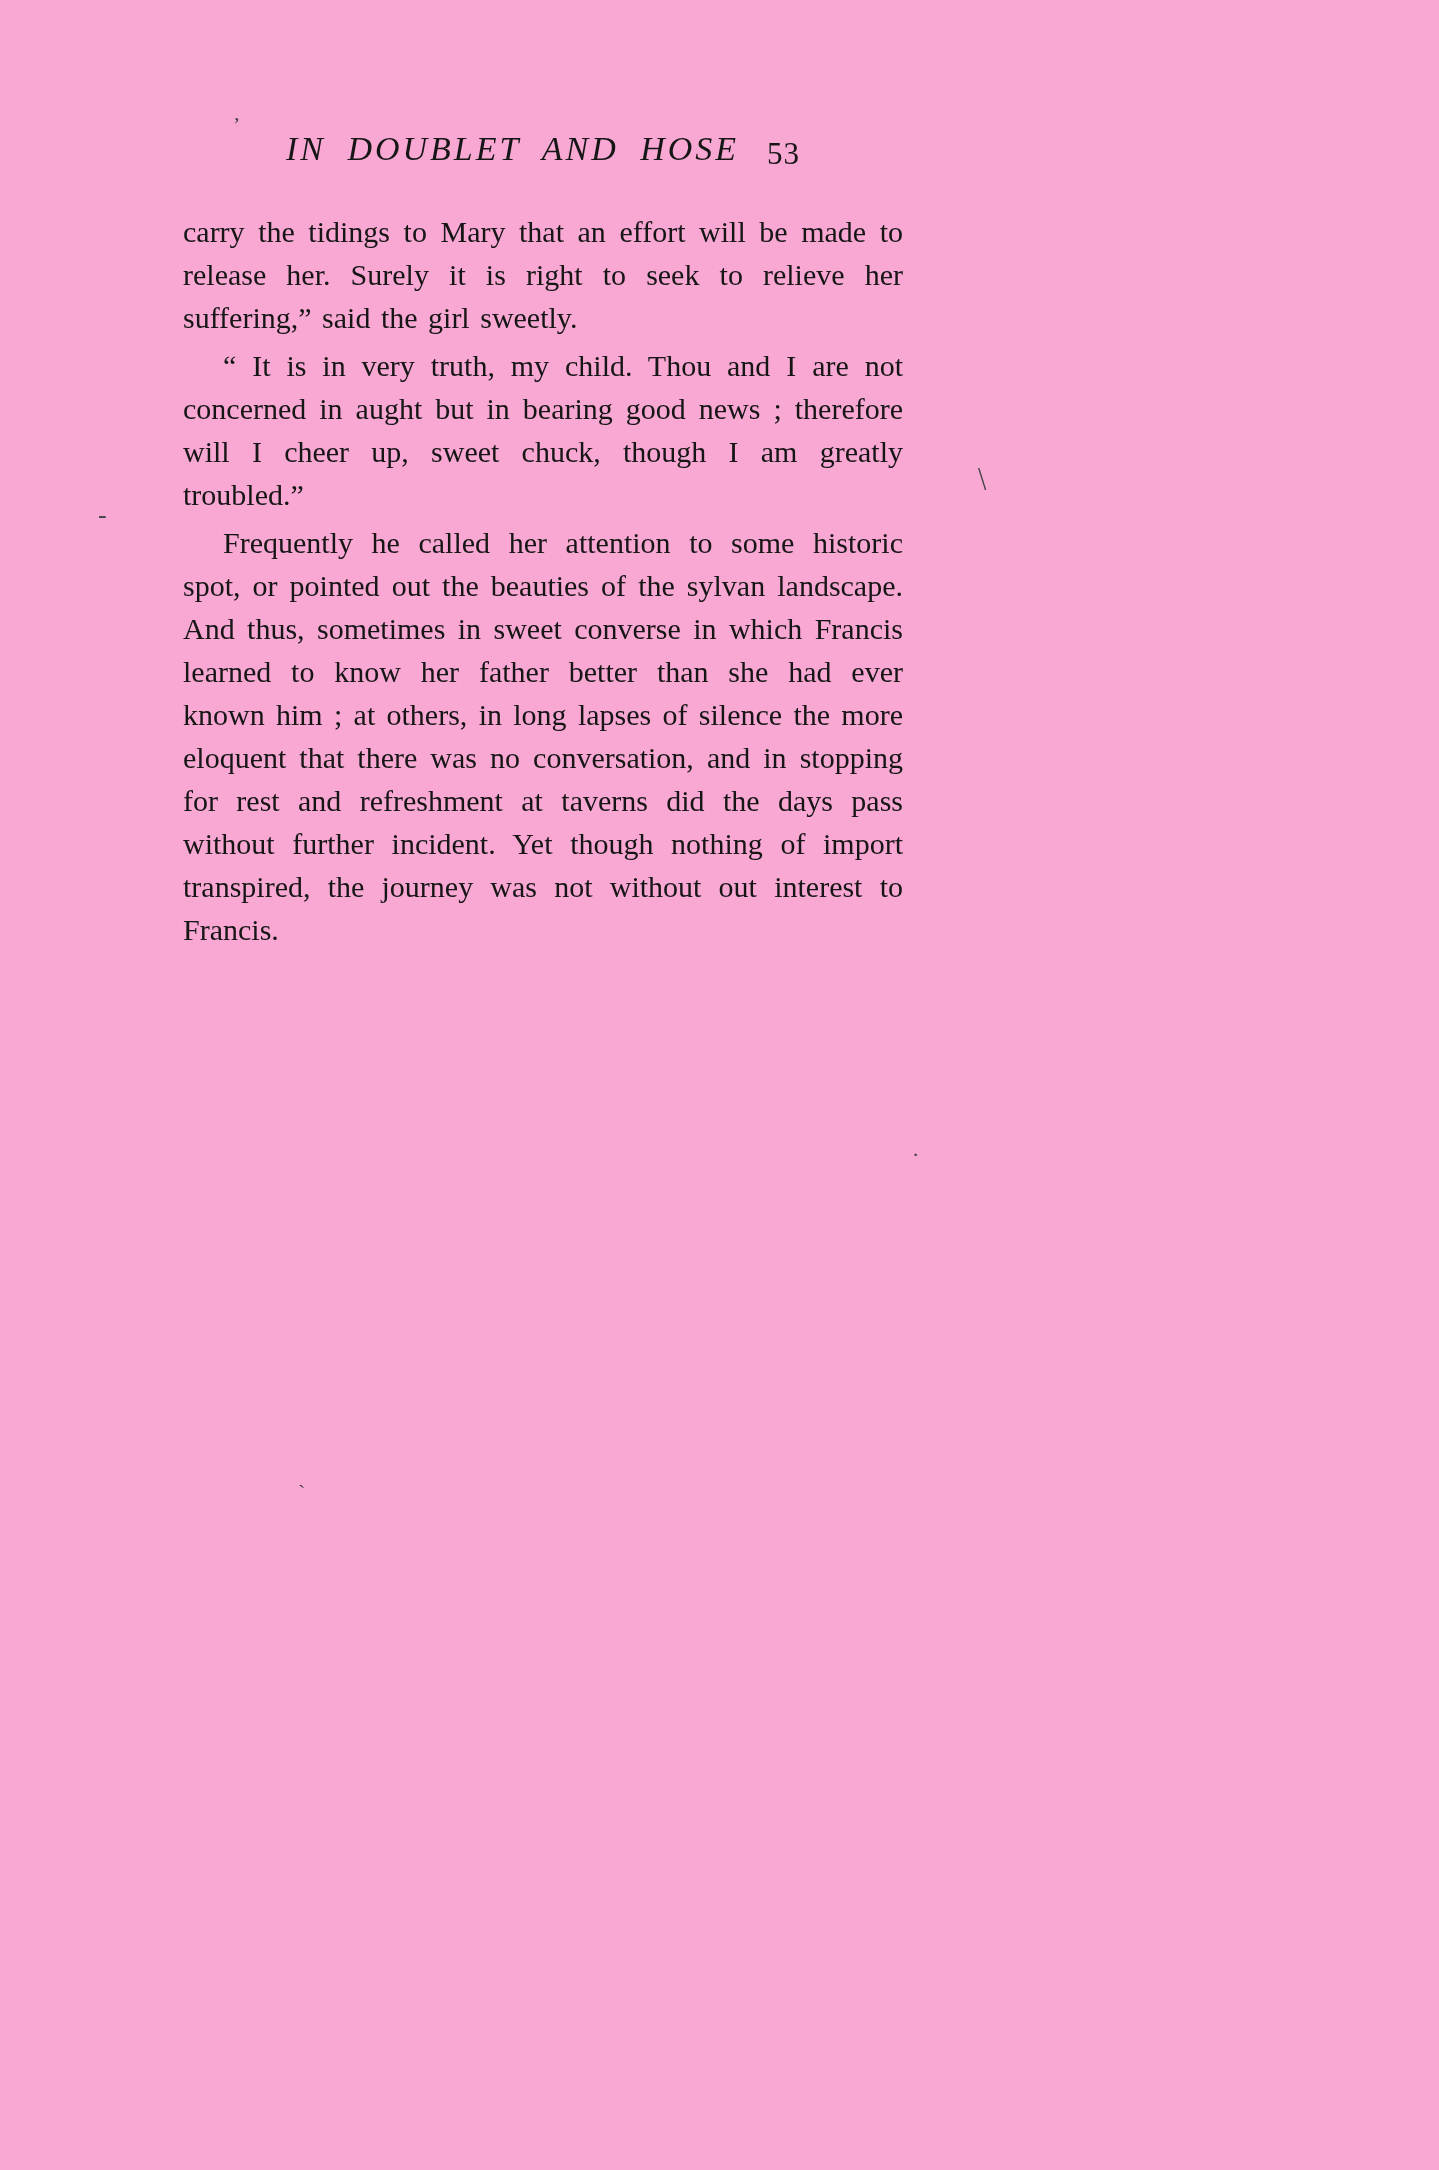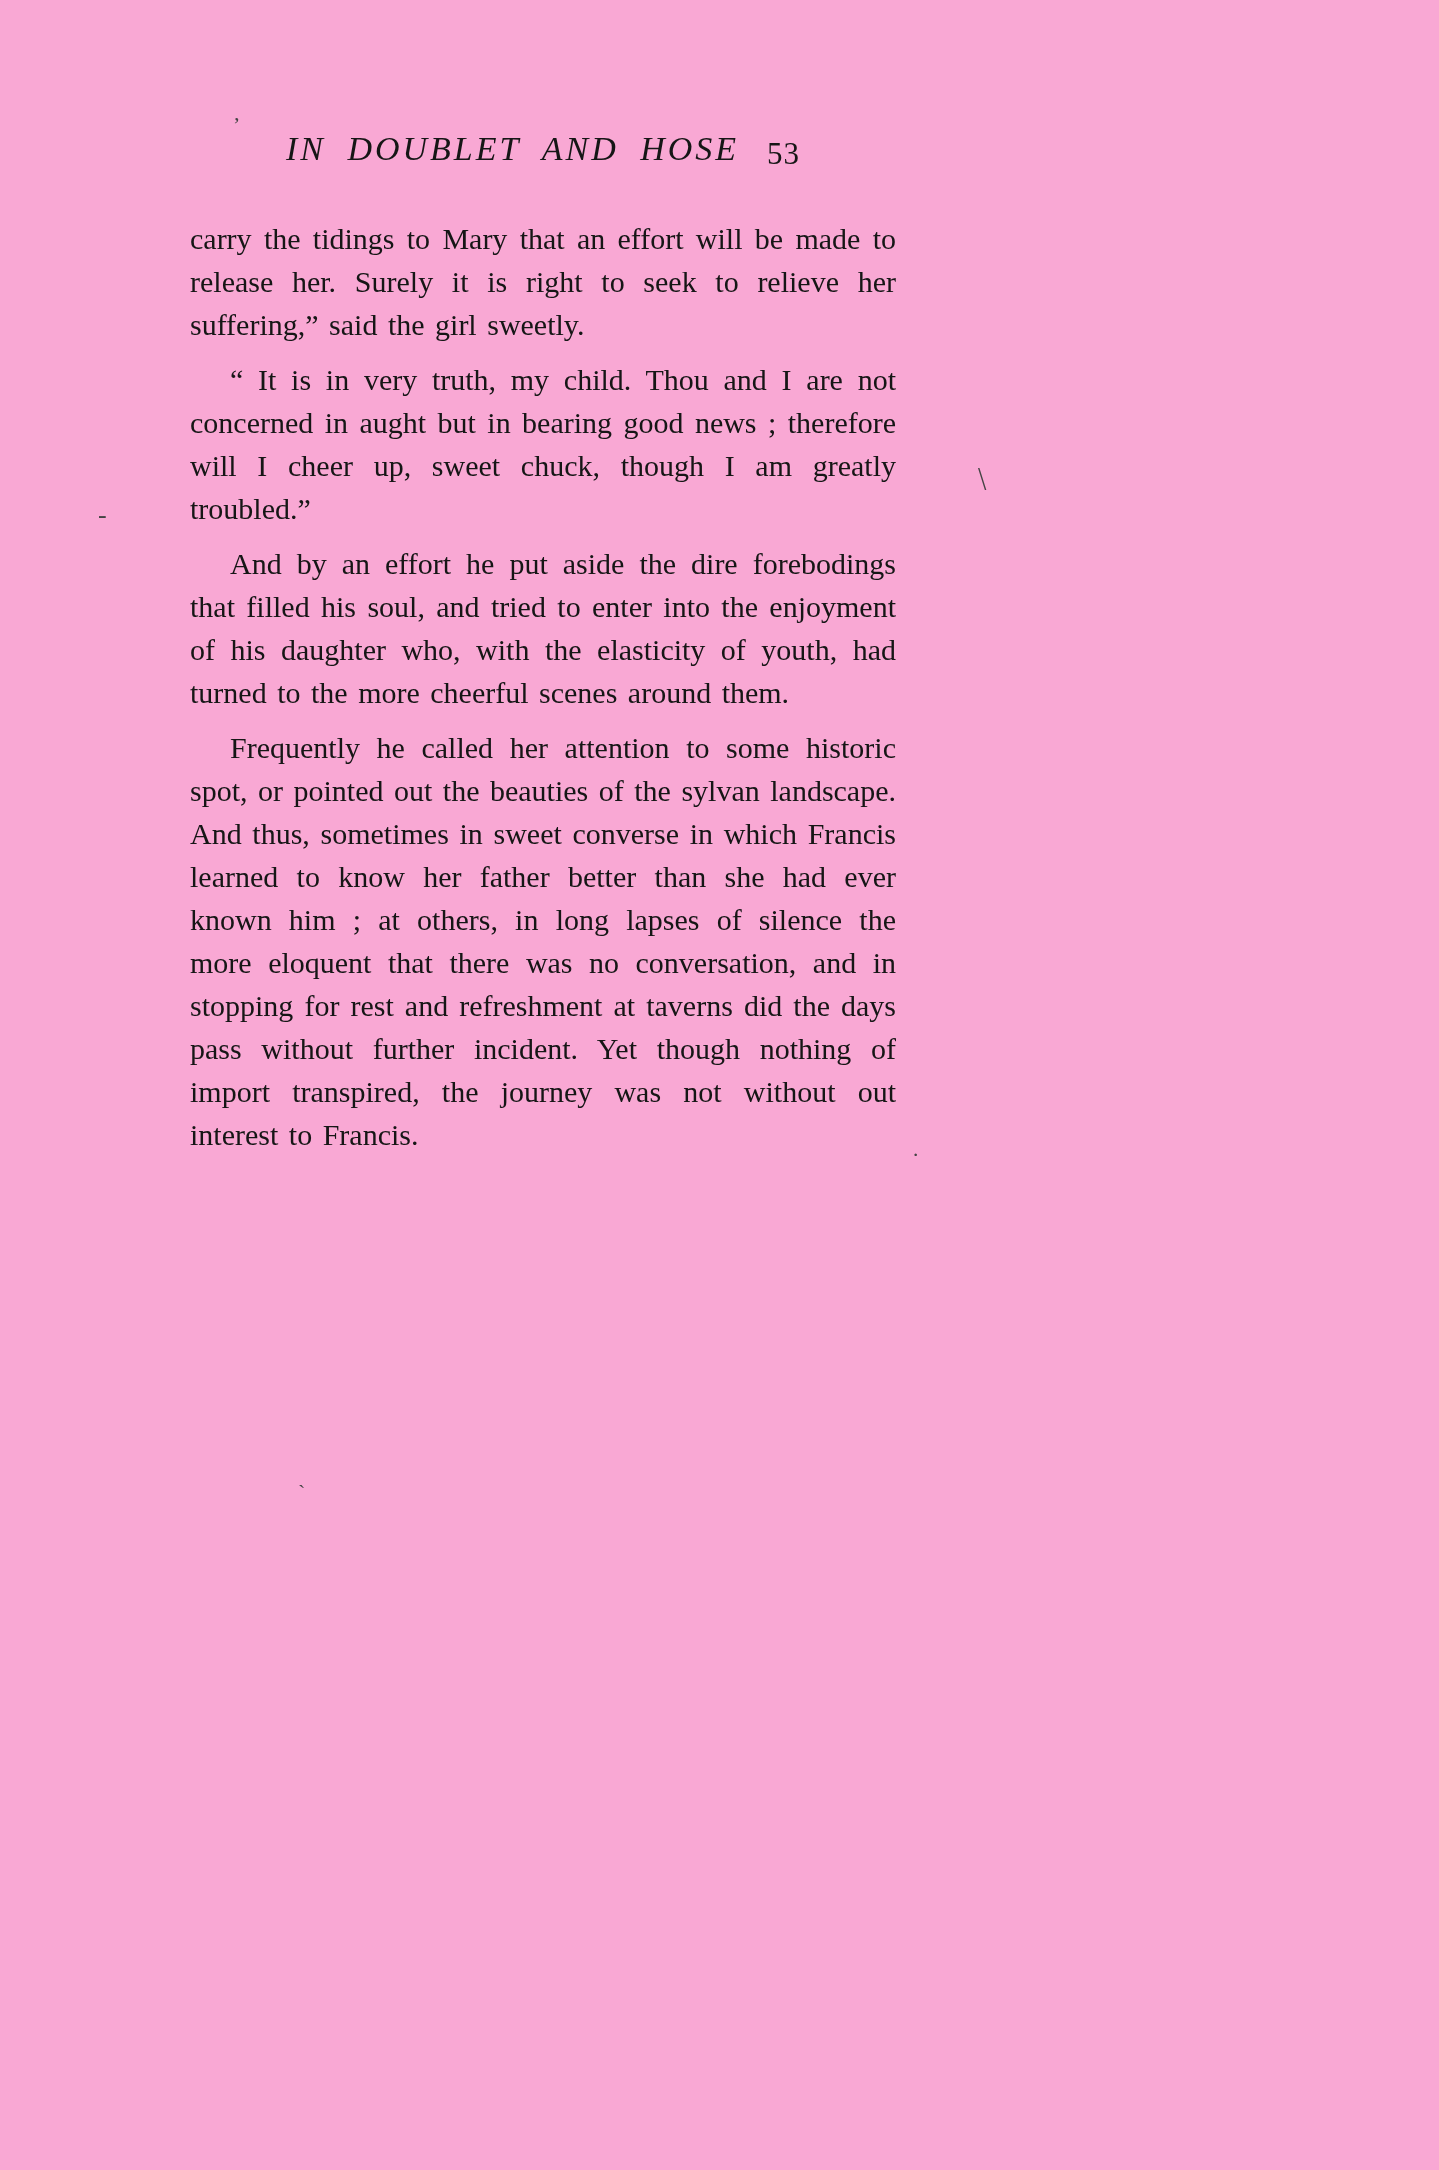--- a/index.html
+++ b/index.html
@@ -40,21 +40,21 @@
     position: relative;
     top: 4px;
   }
   .text-block {
     position: absolute;
     left: 178px;
     top: 205px;
     width: 730px;
   }
   .text-block p {
-    margin: 12px;
+    margin: 5px;
     font-size: 30px;
     line-height: 43px;
     text-align: justify;
     word-spacing: 3px;
   }
   .text-block p.indent {
     text-indent: 40px;
   }
   
   .artifact {
@@ -95,21 +95,20 @@
 
 <div class="page">
 
   <div class="running-header">
     <span class="title">IN DOUBLET AND HOSE</span><span class="page-number">53</span>
   </div>
 
   <div class="text-block">
     <p>carry the tidings to Mary that an effort will be made to release her.  Surely it is right to seek to relieve her suffering,” said the girl sweetly.</p>
     <p class="indent">“ It is in very truth, my child.  Thou and I are not concerned in aught but in bearing good news ; therefore will I cheer up, sweet chuck, though I am greatly troubled.”</p>
-    <p class="indent">And by an effort he put aside the dire forebodings that filled his soul, and tried to enter into the enjoyment of his daughter who, with the elasticity of youth, had turned to the more cheerful scenes around them.</p>
     <p class="indent">Frequently he called her attention to some historic spot, or pointed out the beauties of the sylvan landscape.  And thus, sometimes in sweet converse in which Francis learned to know her father better than she had ever known him ; at others, in long lapses of silence the more eloquent that there was no conversation, and in stopping for rest and refreshment at taverns did the days pass without further incident.  Yet though nothing of import transpired, the journey was not without out interest to Francis.</p>
   </div>
 
   <span class="artifact top-mark">’</span>
   <span class="artifact right-slash">\</span>
   <span class="artifact mid-tick">·</span>
   <span class="artifact bottom-tick">`</span>
   <span class="artifact dash-left">-</span>
 
 </div>

